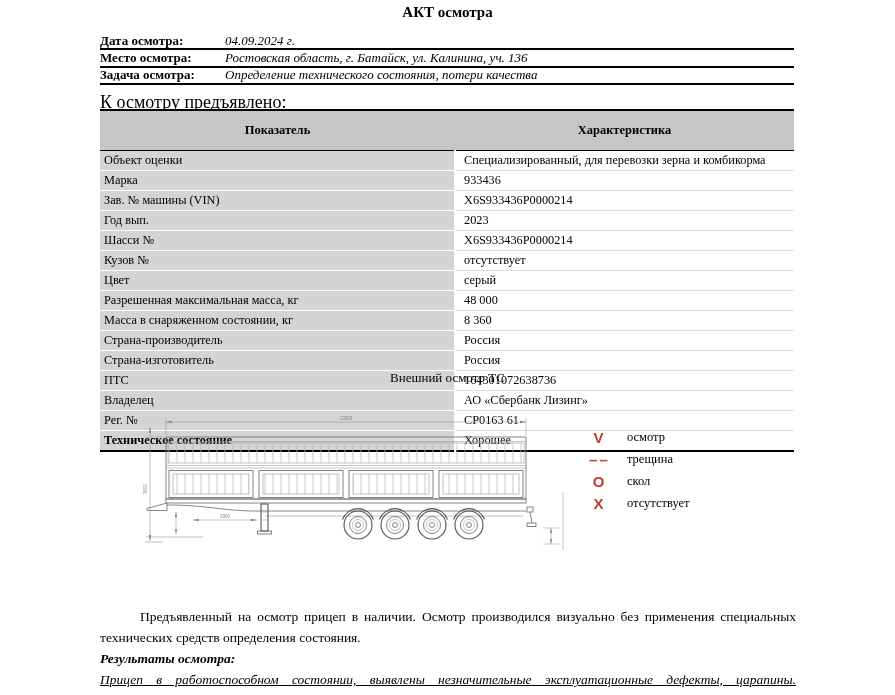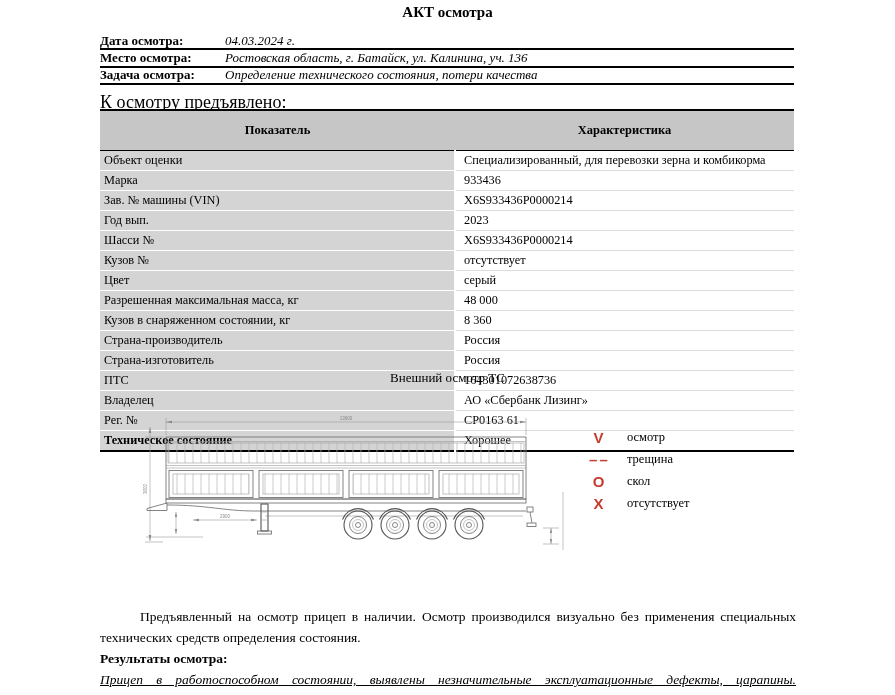--- a/index.html
+++ b/index.html
@@ -39,40 +39,40 @@
   .legend { position: absolute; left: 583px; top: 426px; width: 160px; }
   .legend-row { display: flex; align-items: center; height: 22px; }
   .legend-symbol { display: inline-block; width: 30px; text-align: center;
                    font-family: "Liberation Sans", sans-serif; font-weight: bold;
                    font-size: 15px; letter-spacing: -1px; }
   .legend-label { font-size: 12.5px; margin-left: 14px; }
 
   .footer { position: absolute; left: 100px; top: 606px; width: 696px; }
   .footer p { font-size: 13.5px; line-height: 21px; text-align: justify; }
   .para-indent { text-indent: 40px; }
-  .results-label { font-weight: bold; text-align: left !important; }
+  .results-label { font-weight: bold; text-align: left !important; font-style: italic; }
   .results-text { font-style: italic; text-decoration: underline; }
 
   svg .thin  { stroke: #9a9a9a; stroke-width: 0.6; fill: none; }
   svg .mid   { stroke: #777777; stroke-width: 0.9; fill: none; }
   svg .dark  { stroke: #555555; stroke-width: 1.1; fill: none; }
   svg .dimtx { fill: #888888; font-size: 4.5px; font-family: "Liberation Sans", sans-serif; }
   svg .arrow { fill: #888888; stroke: none; }
 </style>
 </head>
 <body>
 
 <div class="page">
 
   <div class="doc-title">АКТ осмотра</div>
 
   <div class="info-block">
     <div class="info-row">
       <span class="info-label">Дата осмотра:</span>
-      <span class="info-value">04.03.2024 г.</span>
+      <span class="info-value">04.09.2024 г.</span>
     </div>
     <div class="info-row">
       <span class="info-label">Место осмотра:</span>
       <span class="info-value">Ростовская область, г. Батайск, ул. Калинина, уч. 136</span>
     </div>
     <div class="info-row">
       <span class="info-label">Задача осмотра:</span>
       <span class="info-value">Определение технического состояния, потери качества</span>
     </div>
   </div>
@@ -117,21 +117,21 @@
         </tr>
       <tr>
           <td class="col-label">Цвет</td>
           <td class="col-value">серый</td>
         </tr>
       <tr>
           <td class="col-label">Разрешенная максимальная масса, кг</td>
           <td class="col-value">48 000</td>
         </tr>
       <tr>
-          <td class="col-label">Кузов в снаряженном состоянии, кг</td>
+          <td class="col-label">Масса в снаряженном состоянии, кг</td>
           <td class="col-value">8 360</td>
         </tr>
       <tr>
           <td class="col-label">Страна-производитель</td>
           <td class="col-value">Россия</td>
         </tr>
       <tr>
           <td class="col-label">Страна-изготовитель</td>
           <td class="col-value">Россия</td>
         </tr>

